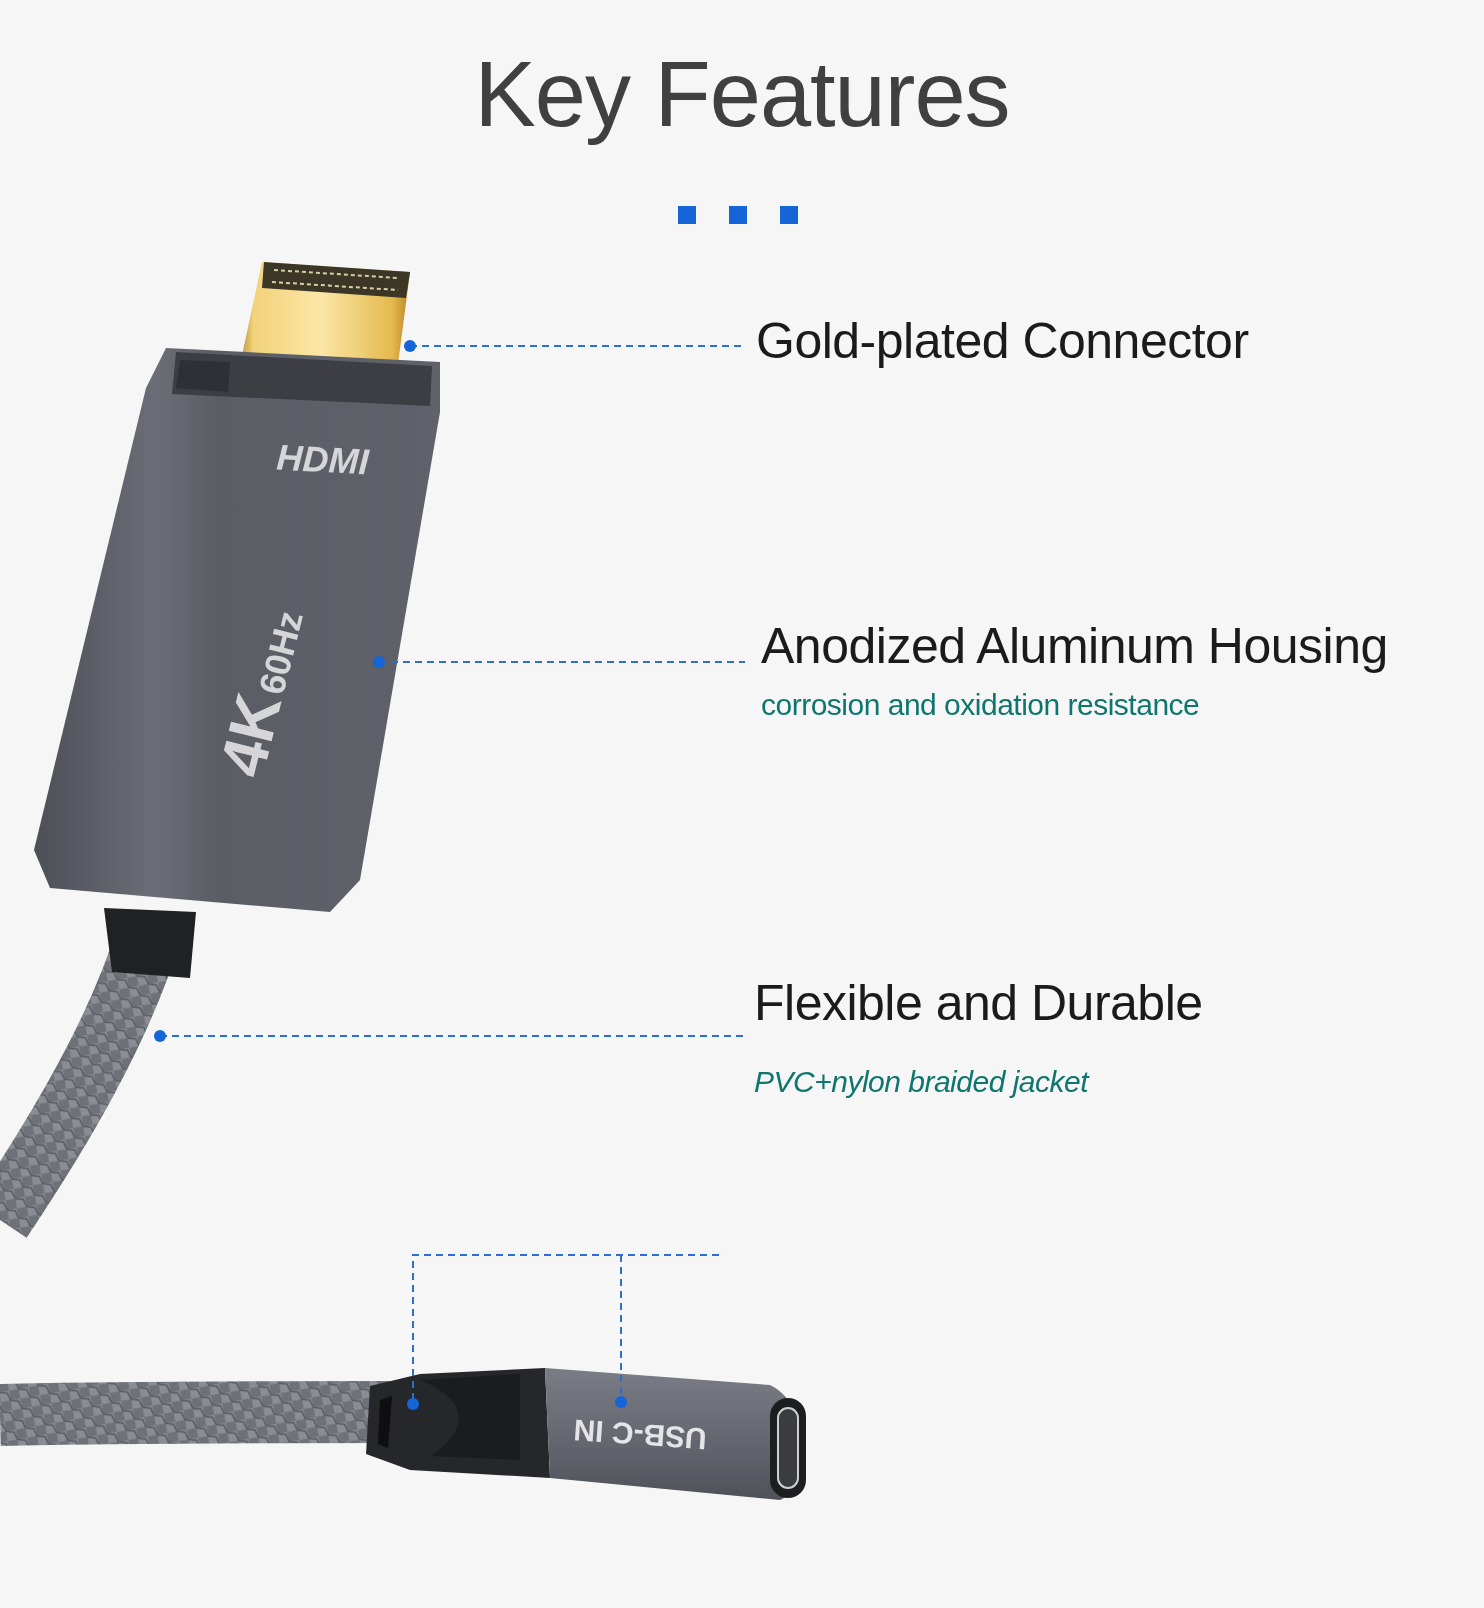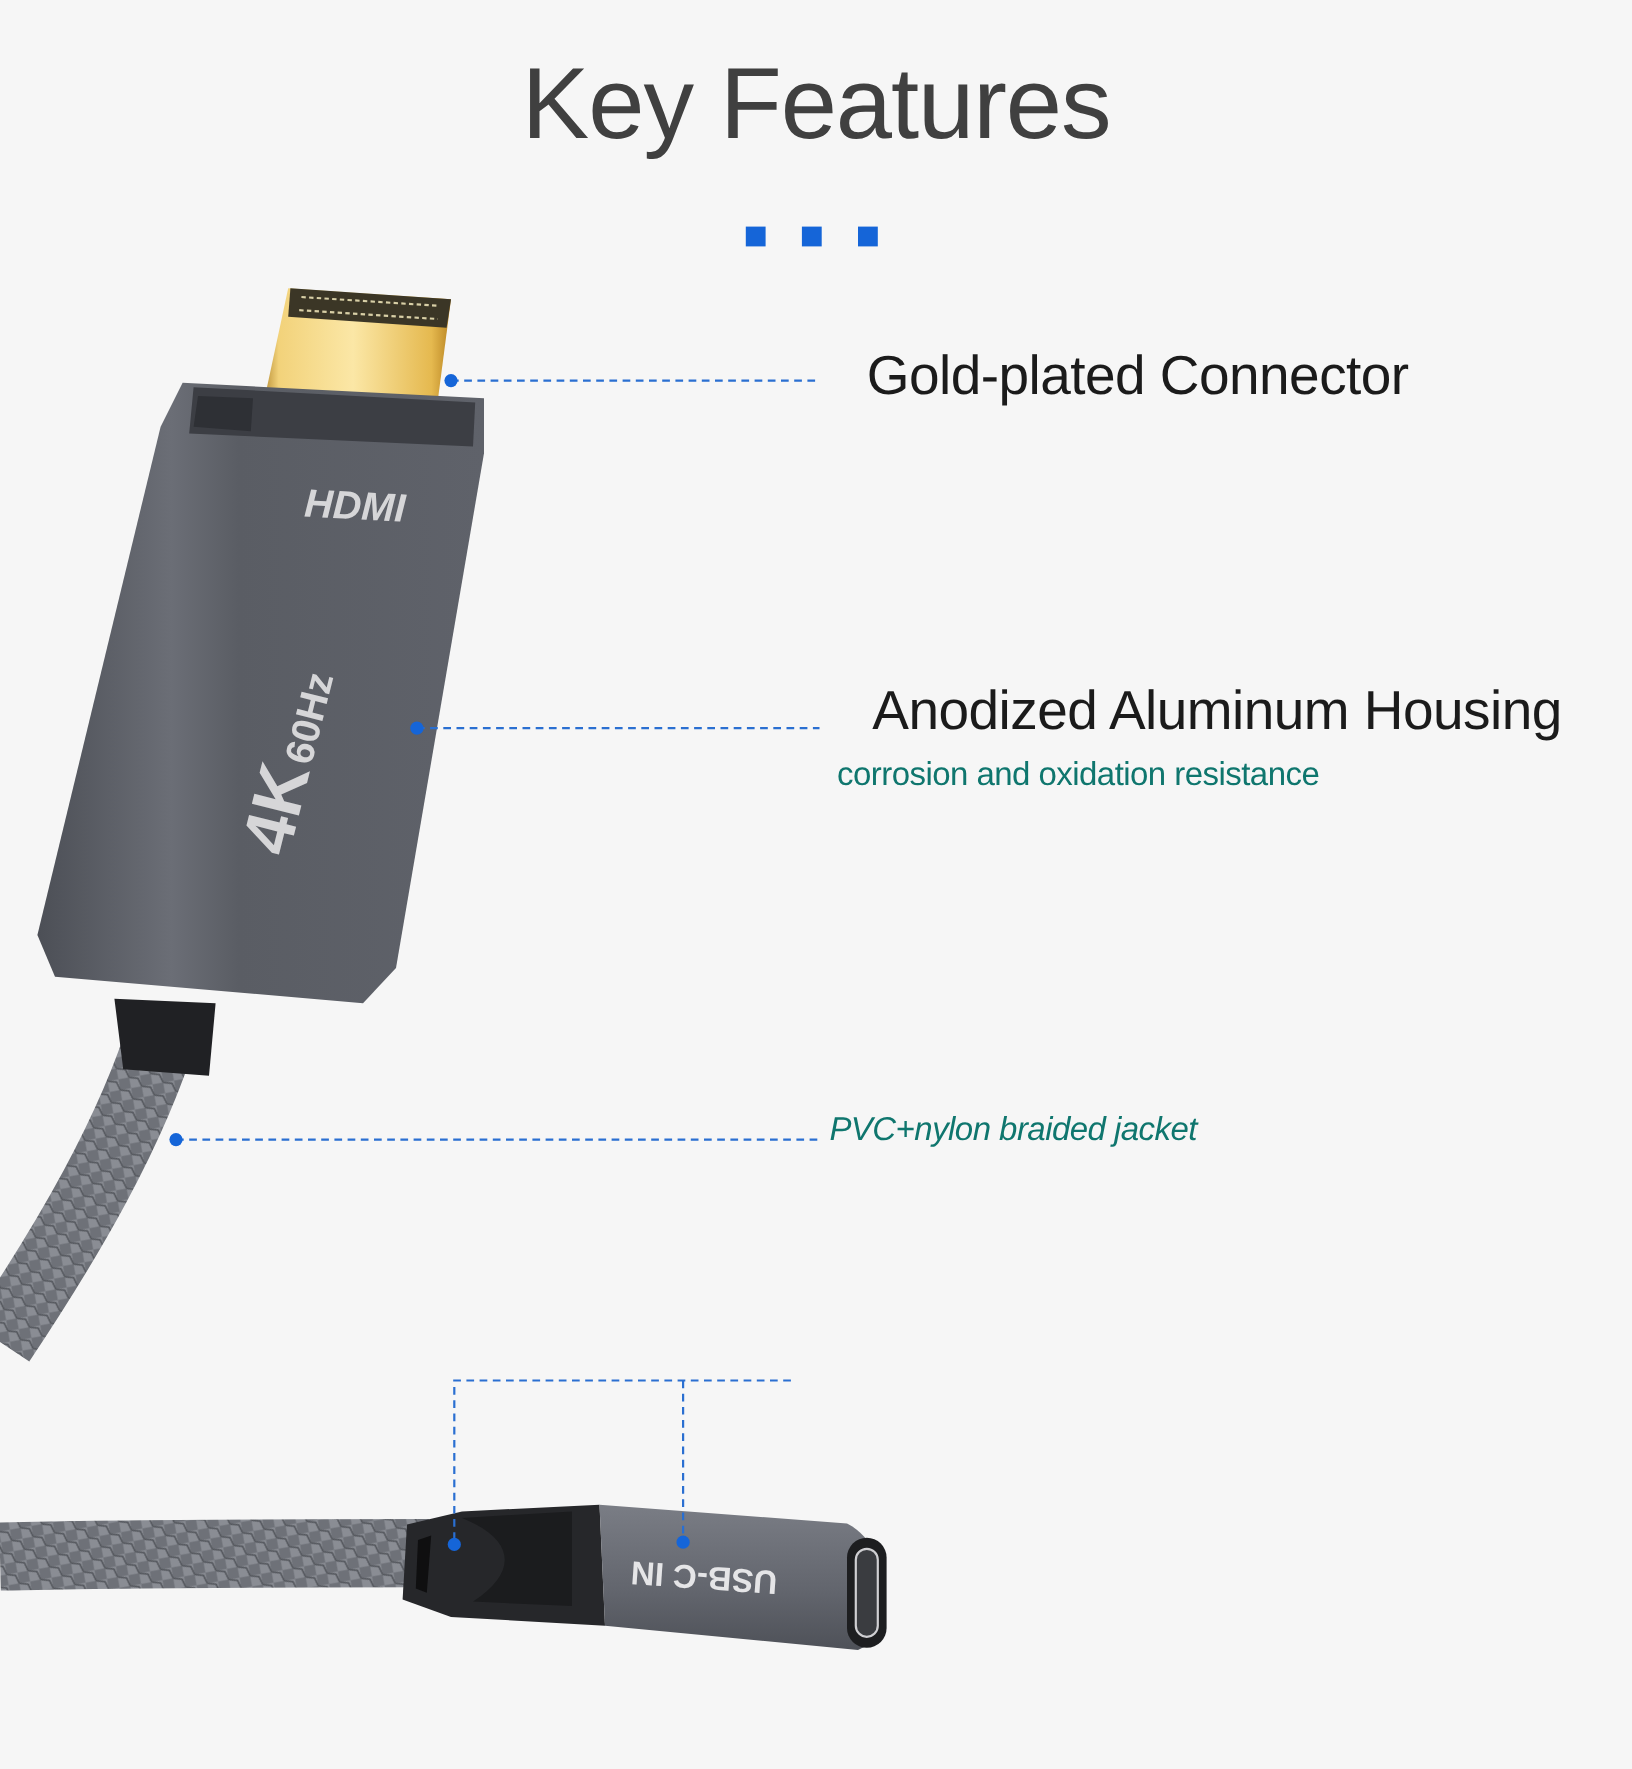--- a/index.html
+++ b/index.html
@@ -49,21 +49,20 @@
     }
     .feature {
       position: absolute;
       color: #1b1b1b;
     }
     .feature .heading {
       font-size: 50px;
       line-height: 1.1;
       letter-spacing: -0.5px;
       white-space: nowrap;
-      margin-left: 32px;
     }
     .feature .sub {
       font-size: 30px;
       line-height: 1.1;
       color: #0f766e;
       letter-spacing: -0.5px;
       white-space: nowrap;
       margin-top: 14px;
     }
     #f1 { left: 756px; top: 314px; }
@@ -166,17 +165,18 @@
 <div class="feature" id="f1">
   <div class="heading">Gold-plated Connector</div>
 </div>
 
 <div class="feature" id="f2">
   <div class="heading">Anodized Aluminum Housing</div>
   <div class="sub">corrosion and oxidation resistance</div>
 </div>
 
 <div class="feature" id="f3">
+  <div class="heading">Flexible and Durable</div>
   <div class="sub">PVC+nylon braided jacket</div>
 </div>
 
 <div class="feature" id="f4">
 </div>
 
 </body></html>

